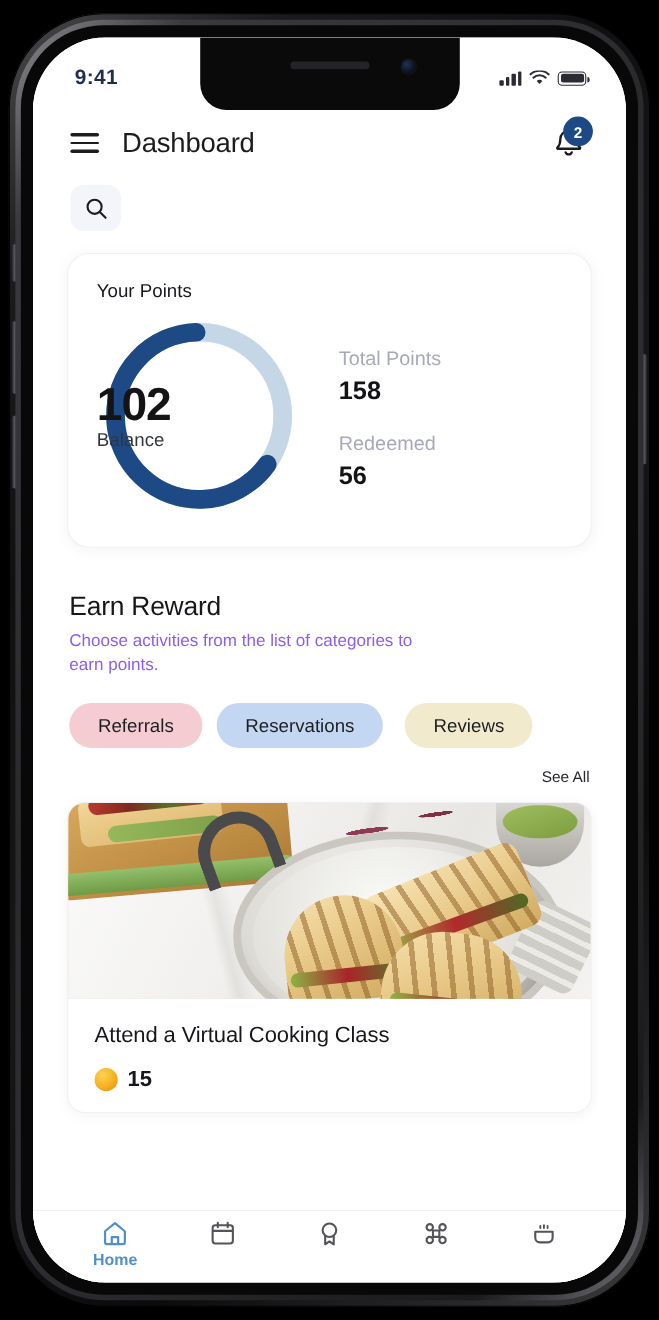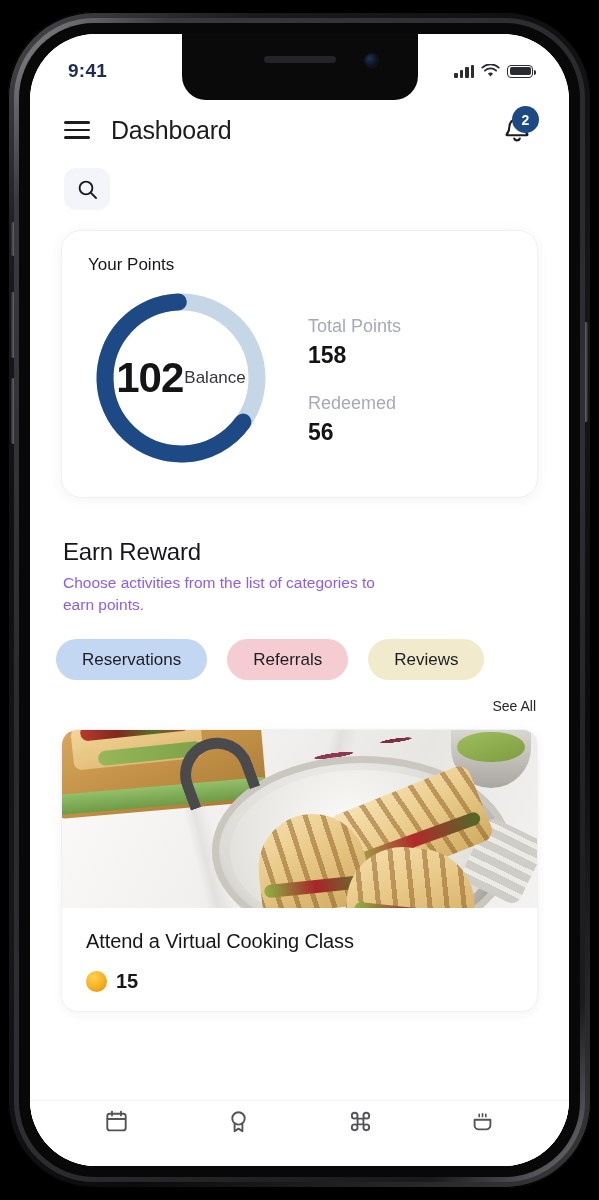--- a/index.html
+++ b/index.html
@@ -128,22 +128,22 @@
   
   .points-card {
     margin:14px 31px 0 31px; background:#fff; border:1px solid #eef0f4;
     border-radius:20px; padding:24px 26px 26px 26px;
     box-shadow:0 2px 14px rgba(30,40,70,.055);
   }
   .card-title { font-size:17px; color:#17181c; margin-bottom:10px; }
   .points-row { display:flex; align-items:center; }
   .donut-wrap { position:relative; width:186px; height:186px; flex:0 0 auto; }
   .donut-center {
-    position:absolute; inset:0; display:flex; flex-direction:row;
-    align-items:center; justify-content:center; gap:1px;
+    position:absolute; inset:0; display:flex; flex-direction:column;
+    justify-content:center; gap:1px;
   }
   .donut-value { font-size:42px; font-weight:bold; color:#141416; letter-spacing:-1px; line-height:1; }
   .donut-label { font-size:17px; color:#33363e; }
   .stats { margin-left:34px; display:flex; flex-direction:column; gap:24px; padding-top:6px; }
   .stat-label { font-size:18px; color:#a7a9ba; margin-bottom:5px; }
   .stat-value { font-size:23px; font-weight:bold; color:#131316; }
 
   
   .earn { padding:40px 32px 0 33px; }
   .earn-title { font-size:24px; color:#16171b; letter-spacing:-.2px; }
@@ -333,22 +333,22 @@
                       <div class="stat-value">56</div>
                     </div>
                   </div>
                 </div>
               </div>
 
               <div class="earn">
                 <div class="earn-title">Earn Reward</div>
                 <div class="earn-sub">Choose activities from the list of categories to earn points.</div>
                 <div class="chips">
+                  <div class="chip c-pink">Referrals</div>
                   <div class="chip c-blue">Reservations</div>
-                  <div class="chip c-pink">Referrals</div>
                   <div class="chip c-cream">Reviews</div>
                 </div>
               </div>
 
               <div class="seeall-row">
                 <div class="seeall">See All</div>
               </div>
 
               <div class="reward-card">
                 <div class="reward-img">
@@ -386,20 +386,27 @@
                   </div>
                 </div>
               </div>
 
               <div class="fade-mask"></div>
             </div>
 
             <div class="bottomnav">
               <div class="nav-item">
                 <svg width="27" height="27" viewBox="0 0 27 27">
+                  <path d="M4.5 11.3 13.5 4l9 7.3v10.1a1.6 1.6 0 0 1-1.6 1.6H6.1a1.6 1.6 0 0 1-1.6-1.6z" fill="none" stroke="#4f8fcb" stroke-width="2" stroke-linejoin="round"></path>
+                  <path d="M10.6 23v-6.4h5.8V23" fill="none" stroke="#4f8fcb" stroke-width="2" stroke-linejoin="round"></path>
+                </svg>
+                <div class="nav-label">Home</div>
+              </div>
+              <div class="nav-item">
+                <svg width="27" height="27" viewBox="0 0 27 27">
                   <rect x="4.3" y="5.8" width="18.4" height="16.6" rx="2.4" fill="none" stroke="#545459" stroke-width="1.9"></rect>
                   <path d="M4.3 11h18.4" stroke="#545459" stroke-width="1.9"></path>
                   <path d="M9 3.6v4M18 3.6v4" stroke="#545459" stroke-width="1.9" stroke-linecap="round"></path>
                 </svg>
               </div>
               <div class="nav-item">
                 <svg width="27" height="27" viewBox="0 0 27 27">
                   <circle cx="13.5" cy="10.4" r="6.2" fill="none" stroke="#545459" stroke-width="1.9"></circle>
                   <path d="M9.6 15.4v7.8l3.9-2.6 3.9 2.6v-7.8" fill="none" stroke="#545459" stroke-width="1.9" stroke-linejoin="round"></path>
                 </svg>

